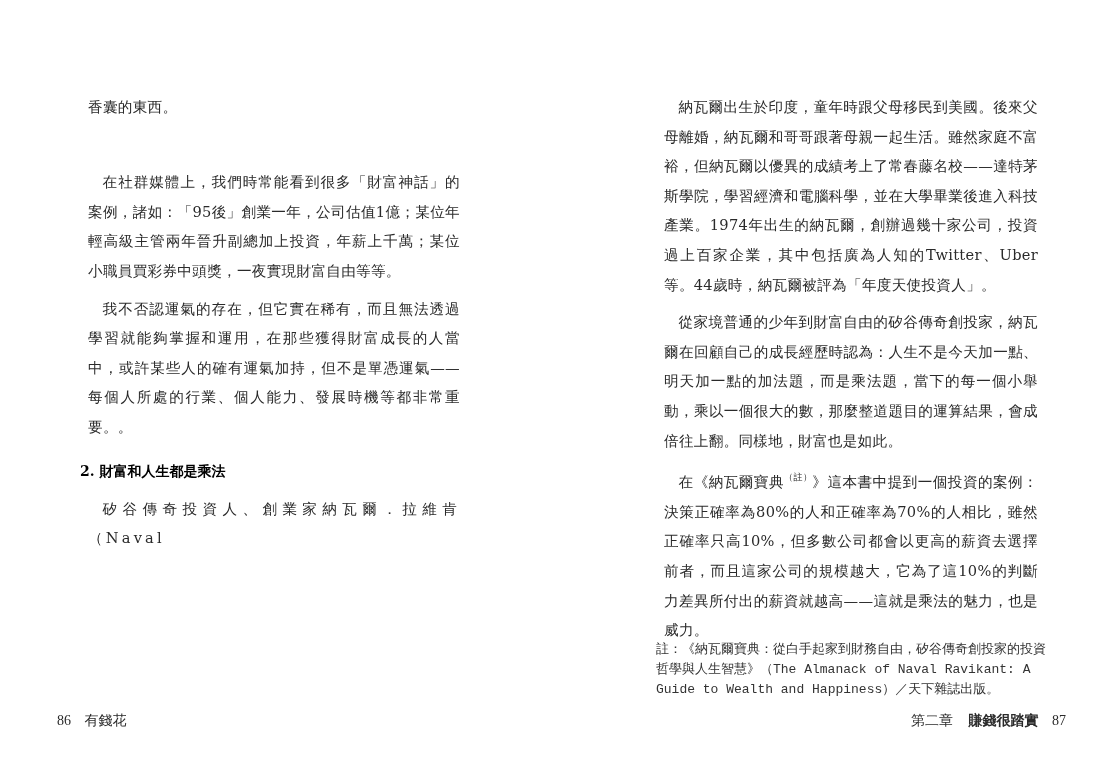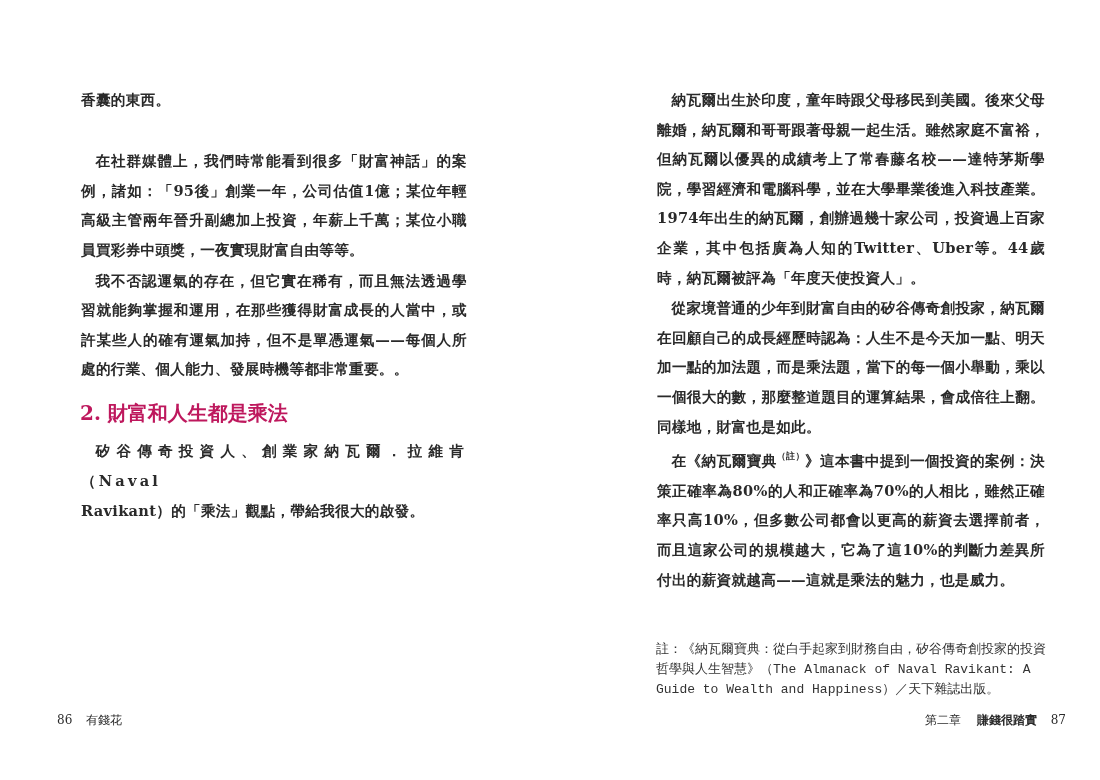--- a/index.html
+++ b/index.html
@@ -6,47 +6,46 @@
   body {
     width: 1100px; height: 780px; background: #ffffff; position: relative; overflow: hidden;
     font-family: "DejaVu Serif", "Liberation Serif", serif; color: #2a2a2a;
   }
   .page { position: absolute; top: 0; height: 780px; }
   .page.left { left: 0; width: 550px; }
   .page.right { left: 576px; width: 550px; }
   .col { position: absolute; }
   .left .col { left: 80px; width: 388px; top: 84px; }
   .right .col { left: 80px; width: 390px; top: 84px; }
-  .p { font-size: 14.6px; line-height: 29.6px; margin: 1px; letter-spacing: 0.3px; text-align: justify; font-weight: bold; }
+  .p { font-size: 14.6px; line-height: 29.6px; margin: 8px; letter-spacing: 0.3px; text-align: justify; }
   .indent { text-indent: 1em; }
   .gap { height: 29.6px; }
-  .heading { font-size: 20px; font-weight: bold; margin: 14px 0 8px 0; line-height: 30px; color: #be185d; }
+  .heading { font-size: 14px; font-weight: bold; margin: 14px 0 8px 0; line-height: 30px; color: #000000; }
   .spaced { letter-spacing: 3.2px; }
   sup.note { font-size: 9px; vertical-align: 7px; }
   .footnote { position: absolute; left: 80px; width: 395px; top: 640px; font-size: 13px; line-height: 20px; color: #333; font-family: Liberation Mono, monospace; }
-  .footer { position: absolute; top: 712px; font-size: 12px; color: #2a2a2a; }
+  .footer { position: absolute; top: 712px; font-size: 14px; color: #2a2a2a; font-family: Liberation Serif, serif; }
   .left .footer { left: 57px; }
   .right .footer { right: 60px; text-align: right; }
   .footer .num { margin-right: 10px; }
   .right .footer .num { margin-right: 0; margin-left: 10px; }
   .footer .chapter { margin-right: 12px; text-align: center; }
   .footer .title { font-weight: bold; }
 </style>
 </head>
 <body>
 
 <div class="page left">
   <div class="col">
     <p class="p">香囊的東西。</p>
     <div class="gap"></div>
     <p class="p indent">在社群媒體上，我們時常能看到很多「財富神話」的案例，諸如：「95後」創業一年，公司估值1億；某位年輕高級主管兩年晉升副總加上投資，年薪上千萬；某位小職員買彩券中頭獎，一夜實現財富自由等等。</p>
     <p class="p indent">我不否認運氣的存在，但它實在稀有，而且無法透過學習就能夠掌握和運用，在那些獲得財富成長的人當中，或許某些人的確有運氣加持，但不是單憑運氣——每個人所處的行業、個人能力、發展時機等都非常重要。。</p>
     <h2 class="heading">2. 財富和人生都是乘法</h2>
     <p class="p indent spaced">矽谷傳奇投資人、創業家納瓦爾．拉維肯（Naval</p>
-    <p class="p">Ravikant）的「乘法」觀點，帶給我很大的啟發。</p>
   </div>
   <div class="footer">
     <span class="num">86</span>
     <span>有錢花</span>
   </div>
 </div>
 
 <div class="page right">
   <div class="col">
     <p class="p indent">納瓦爾出生於印度，童年時跟父母移民到美國。後來父母離婚，納瓦爾和哥哥跟著母親一起生活。雖然家庭不富裕，但納瓦爾以優異的成績考上了常春藤名校——達特茅斯學院，學習經濟和電腦科學，並在大學畢業後進入科技產業。1974年出生的納瓦爾，創辦過幾十家公司，投資過上百家企業，其中包括廣為人知的Twitter、Uber等。44歲時，納瓦爾被評為「年度天使投資人」。</p>

